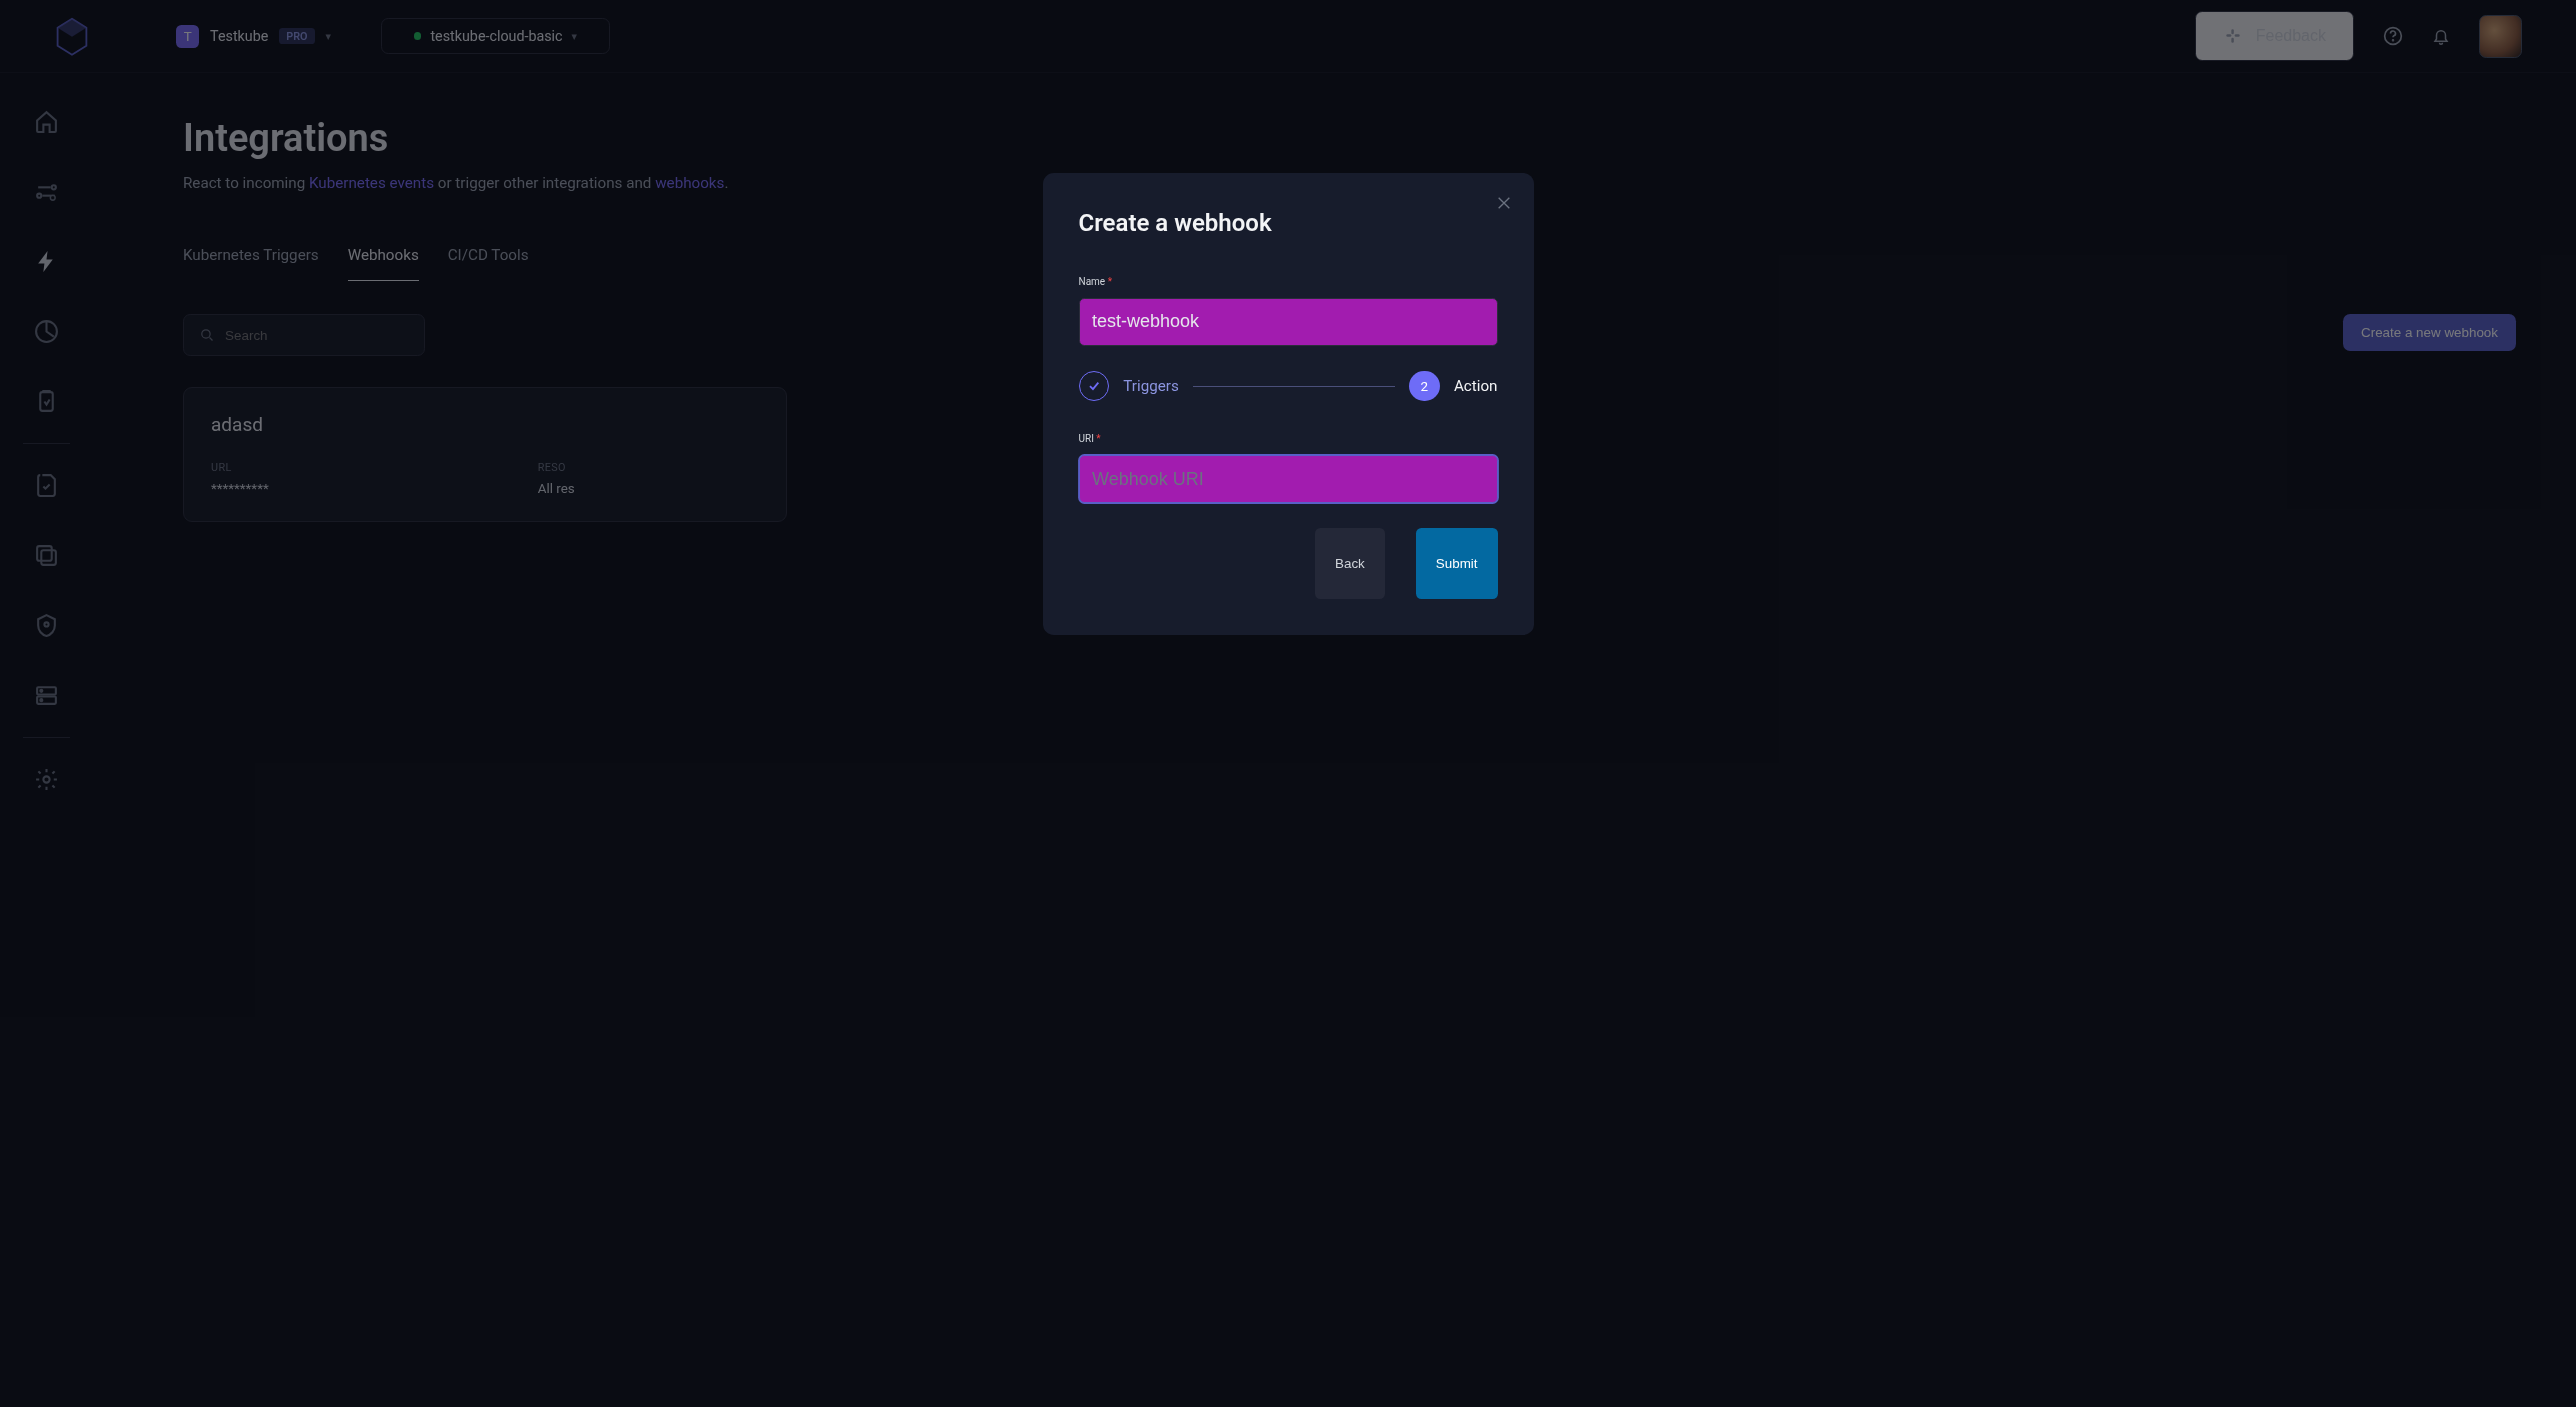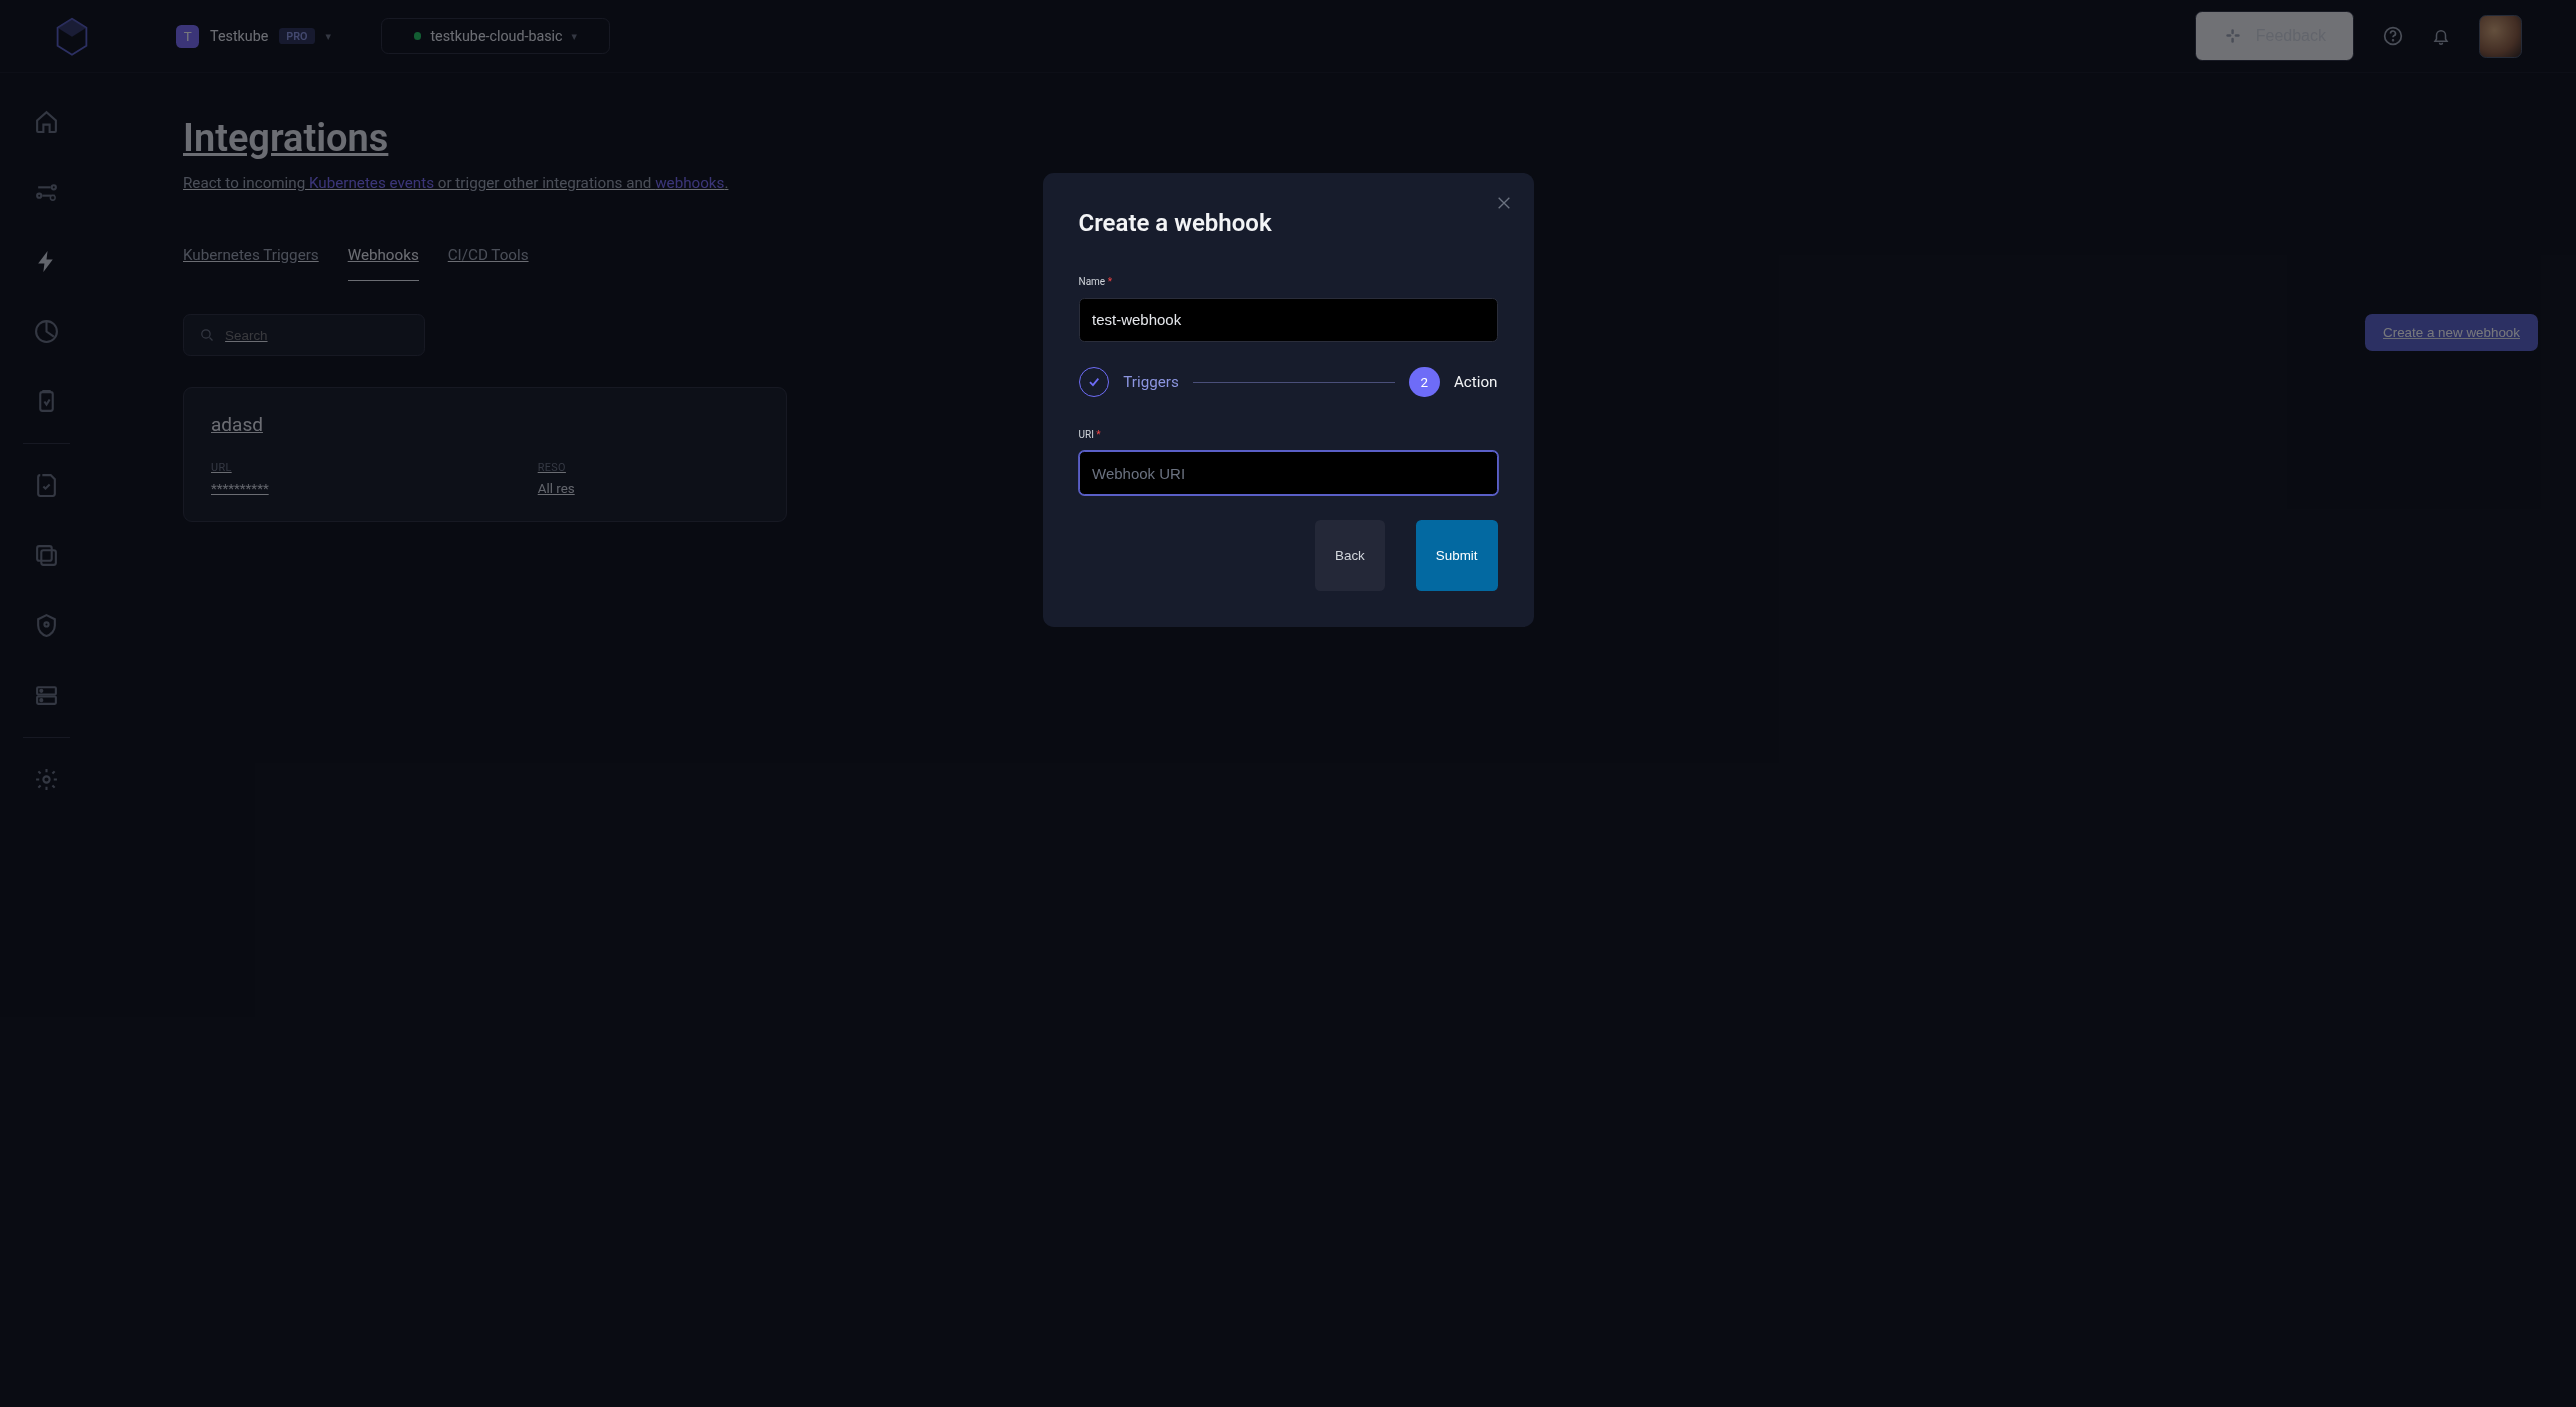--- a/index.html
+++ b/index.html
@@ -108,22 +108,21 @@
 .sidebar-divider {
   width: 47px;
   height: 0.9px;
   background: #2a2d3a;
   margin: -16px 0;
 }
 
 
 .main {
   flex: 1;
-  padding: 43px 38px 0 90px;
-  text-decoration: underline;
+  padding: 43px 60px 0 90px;
 }
 .page-title {
   font-size: 38px;
   font-weight: 600;
   color: #e5e7eb;
   margin-bottom: 14.3px;
 }
 .page-subtitle {
   font-size: 15.2px;
   color: #9ca3af;
@@ -236,25 +235,25 @@
 }
 .field-label {
   font-size: 10px;
   color: #d1d5db;
   margin-bottom: 10.8px;
   display: block;
 }
 .field-label .req { color: #ef4444; }
 .text-input {
   width: 100%;
-  background: #000000;
+  background: #a21caf;
   border: 0.9px solid #2a2d3a;
   border-radius: 5.4px;
   padding: 12.5px 12.5px;
-  font-size: 15px;
+  font-size: 18px;
   color: #e5e7eb;
   outline: none;
   margin-bottom: 25px;
 }
 .text-input.focused {
   border-color: #5a5fc7;
   box-shadow: 0 0 0 0.9px #5a5fc7;
 }
 .text-input::placeholder { color: #6b7280; }
 .steps {

